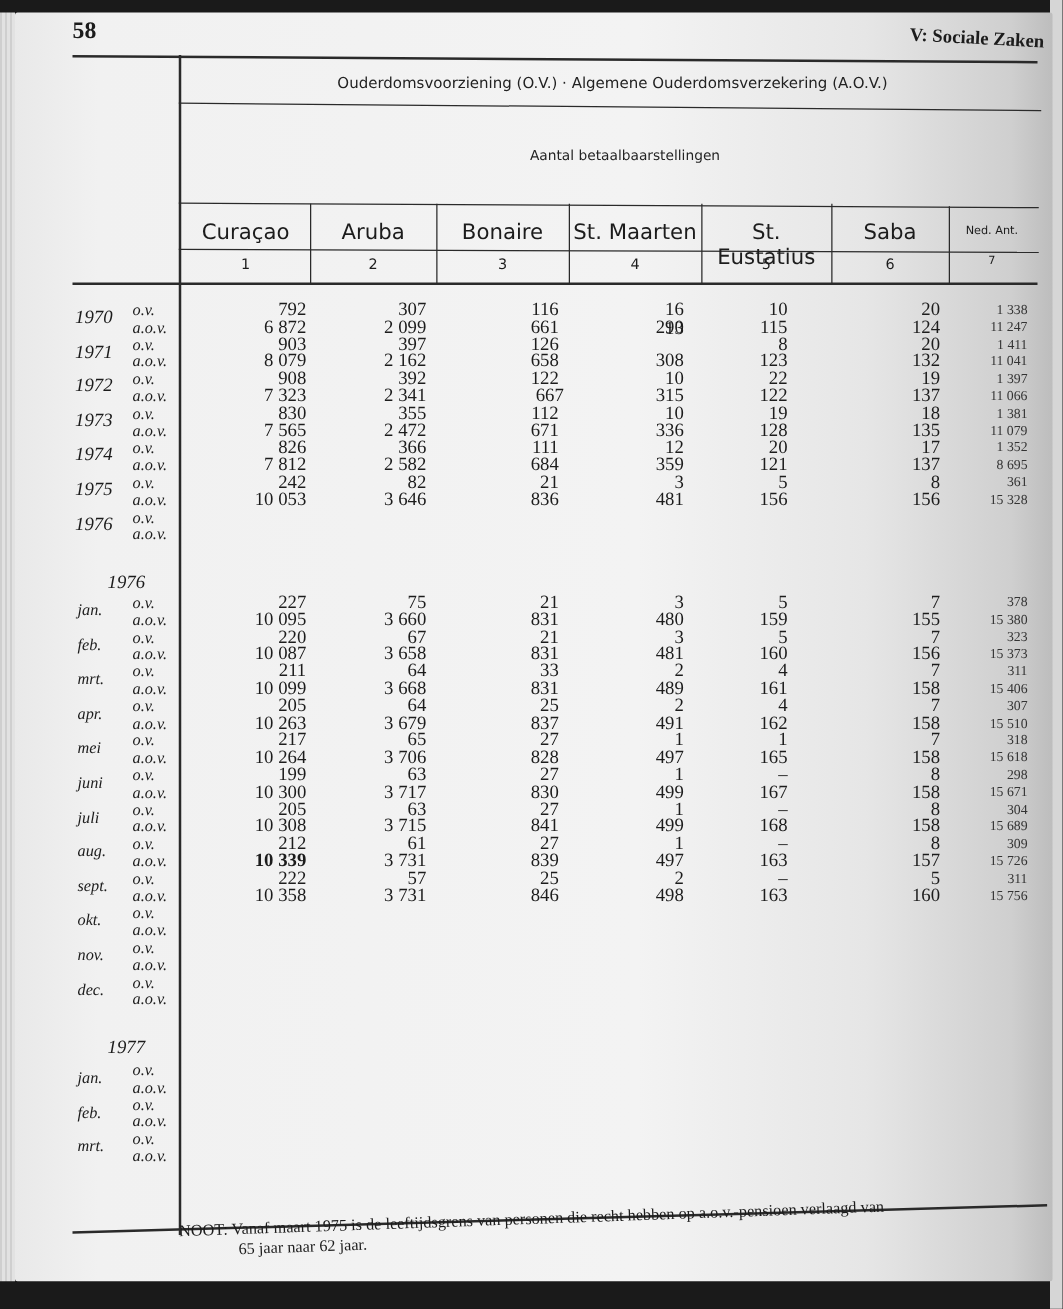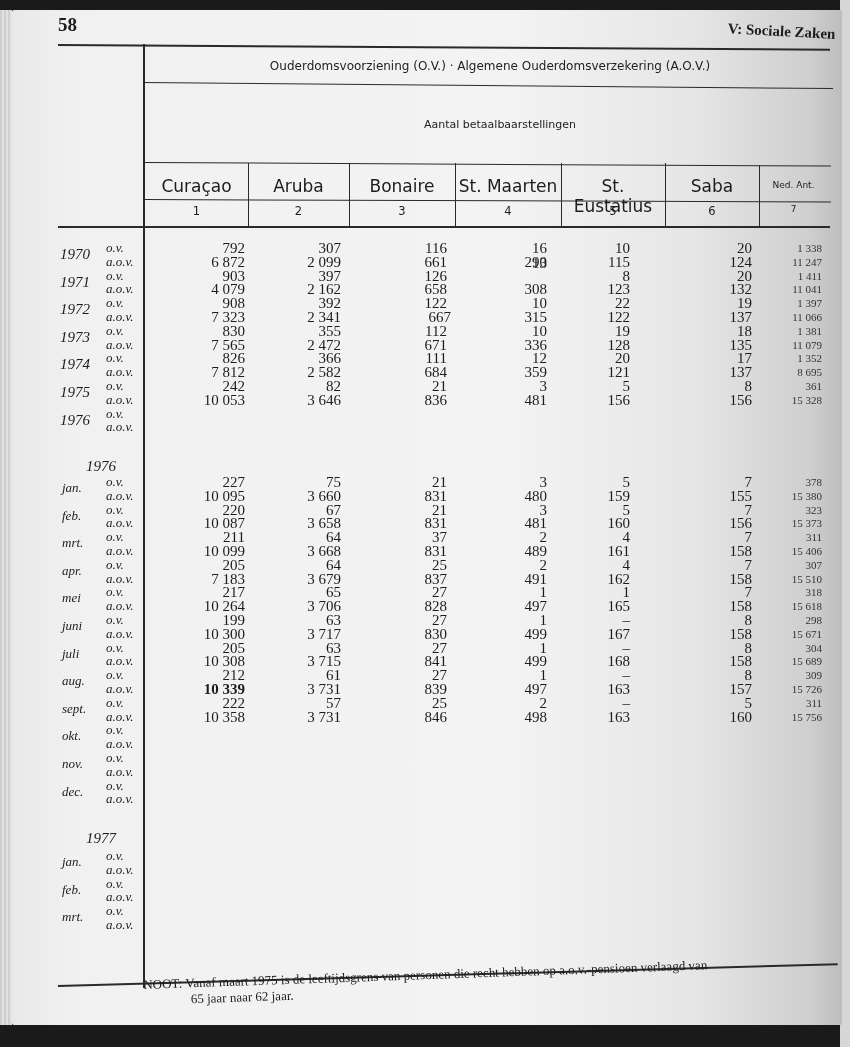--- a/index.html
+++ b/index.html
@@ -85,21 +85,21 @@
     <div class="yearlab" style="left: 60px; top: 273.6px;">1971</div>
     <div class="rowlab" style="left: 106px; top: 267.6px;">o.v.</div>
     <div class="rowlab" style="left: 106px; top: 281.4px;">a.o.v.</div>
     <div class="cell" style="left: 175px; width: 70px; top: 268.6px;">903</div>
     <div class="cell" style="left: 271px; width: 70px; top: 268.6px;">397</div>
     <div class="cell" style="left: 377px; width: 70px; top: 268.6px;">126</div>
     <div class="cell" style="left: 477px; width: 70px; top: 256px;">13</div>
     <div class="cell" style="left: 560px; width: 70px; top: 268.6px;">8</div>
     <div class="cell" style="left: 682px; width: 70px; top: 268.6px;">20</div>
     <div class="cell tot" style="left: 752px; width: 70px; top: 268.6px;">1 411</div>
-    <div class="cell" style="left: 175px; width: 70px; top: 282.4px;">4 079</div>
+    <div class="cell" style="left: 175px; width: 70px; top: 282.4px;">8 079</div>
     <div class="cell" style="left: 271px; width: 70px; top: 282.4px;">2 162</div>
     <div class="cell" style="left: 377px; width: 70px; top: 282.4px;">658</div>
     <div class="cell" style="left: 477px; width: 70px; top: 282.4px;">308</div>
     <div class="cell" style="left: 560px; width: 70px; top: 282.4px;">123</div>
     <div class="cell" style="left: 682px; width: 70px; top: 282.4px;">132</div>
     <div class="cell tot" style="left: 752px; width: 70px; top: 282.4px;">11 041</div>
     <div class="yearlab" style="left: 60px; top: 301.2px;">1972</div>
     <div class="rowlab" style="left: 106px; top: 295.2px;">o.v.</div>
     <div class="rowlab" style="left: 106px; top: 309px;">a.o.v.</div>
     <div class="cell" style="left: 175px; width: 70px; top: 296.2px;">908</div>
@@ -203,21 +203,21 @@
     <div class="cell" style="left: 377px; width: 70px; top: 516.4px;">831</div>
     <div class="cell" style="left: 477px; width: 70px; top: 516.4px;">481</div>
     <div class="cell" style="left: 560px; width: 70px; top: 516.4px;">160</div>
     <div class="cell" style="left: 682px; width: 70px; top: 516.4px;">156</div>
     <div class="cell tot" style="left: 752px; width: 70px; top: 516.4px;">15 373</div>
     <div class="rowlab" style="left: 62px; top: 535.2px;">mrt.</div>
     <div class="rowlab" style="left: 106px; top: 529.2px;">o.v.</div>
     <div class="rowlab" style="left: 106px; top: 543px;">a.o.v.</div>
     <div class="cell" style="left: 175px; width: 70px; top: 530.2px;">211</div>
     <div class="cell" style="left: 271px; width: 70px; top: 530.2px;">64</div>
-    <div class="cell" style="left: 377px; width: 70px; top: 530.2px;">37</div>
+    <div class="cell" style="left: 377px; width: 70px; top: 530.2px;">33</div>
     <div class="cell" style="left: 477px; width: 70px; top: 530.2px;">2</div>
     <div class="cell" style="left: 560px; width: 70px; top: 530.2px;">4</div>
     <div class="cell" style="left: 682px; width: 70px; top: 530.2px;">7</div>
     <div class="cell tot" style="left: 752px; width: 70px; top: 530.2px;">311</div>
     <div class="cell" style="left: 175px; width: 70px; top: 544px;">10 099</div>
     <div class="cell" style="left: 271px; width: 70px; top: 544px;">3 668</div>
     <div class="cell" style="left: 377px; width: 70px; top: 544px;">831</div>
     <div class="cell" style="left: 477px; width: 70px; top: 544px;">489</div>
     <div class="cell" style="left: 560px; width: 70px; top: 544px;">161</div>
     <div class="cell" style="left: 682px; width: 70px; top: 544px;">158</div>
@@ -225,21 +225,21 @@
     <div class="rowlab" style="left: 62px; top: 562.8px;">apr.</div>
     <div class="rowlab" style="left: 106px; top: 556.8px;">o.v.</div>
     <div class="rowlab" style="left: 106px; top: 570.6px;">a.o.v.</div>
     <div class="cell" style="left: 175px; width: 70px; top: 557.8px;">205</div>
     <div class="cell" style="left: 271px; width: 70px; top: 557.8px;">64</div>
     <div class="cell" style="left: 377px; width: 70px; top: 557.8px;">25</div>
     <div class="cell" style="left: 477px; width: 70px; top: 557.8px;">2</div>
     <div class="cell" style="left: 560px; width: 70px; top: 557.8px;">4</div>
     <div class="cell" style="left: 682px; width: 70px; top: 557.8px;">7</div>
     <div class="cell tot" style="left: 752px; width: 70px; top: 557.8px;">307</div>
-    <div class="cell" style="left: 175px; width: 70px; top: 571.6px;">7 183</div>
+    <div class="cell" style="left: 175px; width: 70px; top: 571.6px;">10 263</div>
     <div class="cell" style="left: 271px; width: 70px; top: 571.6px;">3 679</div>
     <div class="cell" style="left: 377px; width: 70px; top: 571.6px;">837</div>
     <div class="cell" style="left: 477px; width: 70px; top: 571.6px;">491</div>
     <div class="cell" style="left: 560px; width: 70px; top: 571.6px;">162</div>
     <div class="cell" style="left: 682px; width: 70px; top: 571.6px;">158</div>
     <div class="cell tot" style="left: 752px; width: 70px; top: 571.6px;">15 510</div>
     <div class="rowlab" style="left: 62px; top: 590.4px;">mei</div>
     <div class="rowlab" style="left: 106px; top: 584.4px;">o.v.</div>
     <div class="rowlab" style="left: 106px; top: 598.2px;">a.o.v.</div>
     <div class="cell" style="left: 175px; width: 70px; top: 585.4px;">217</div>

